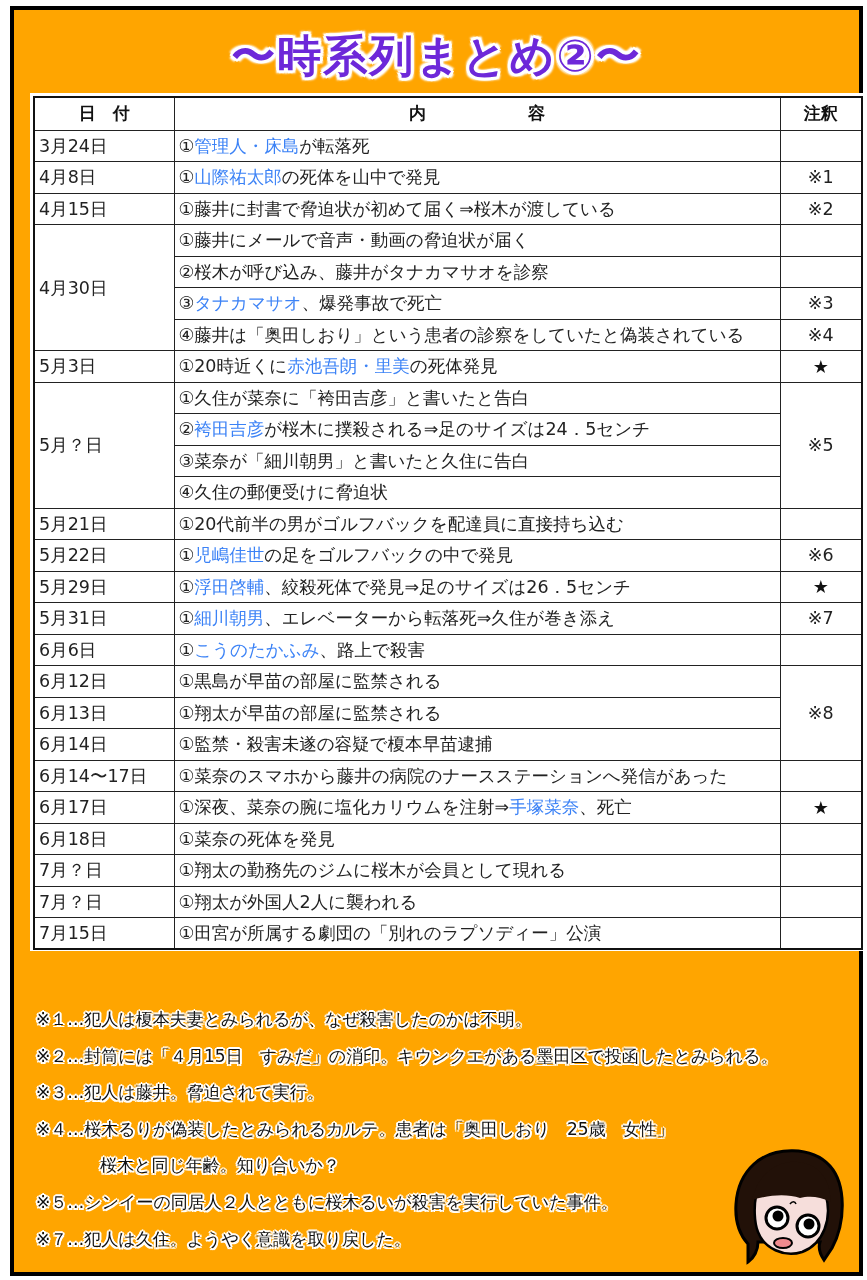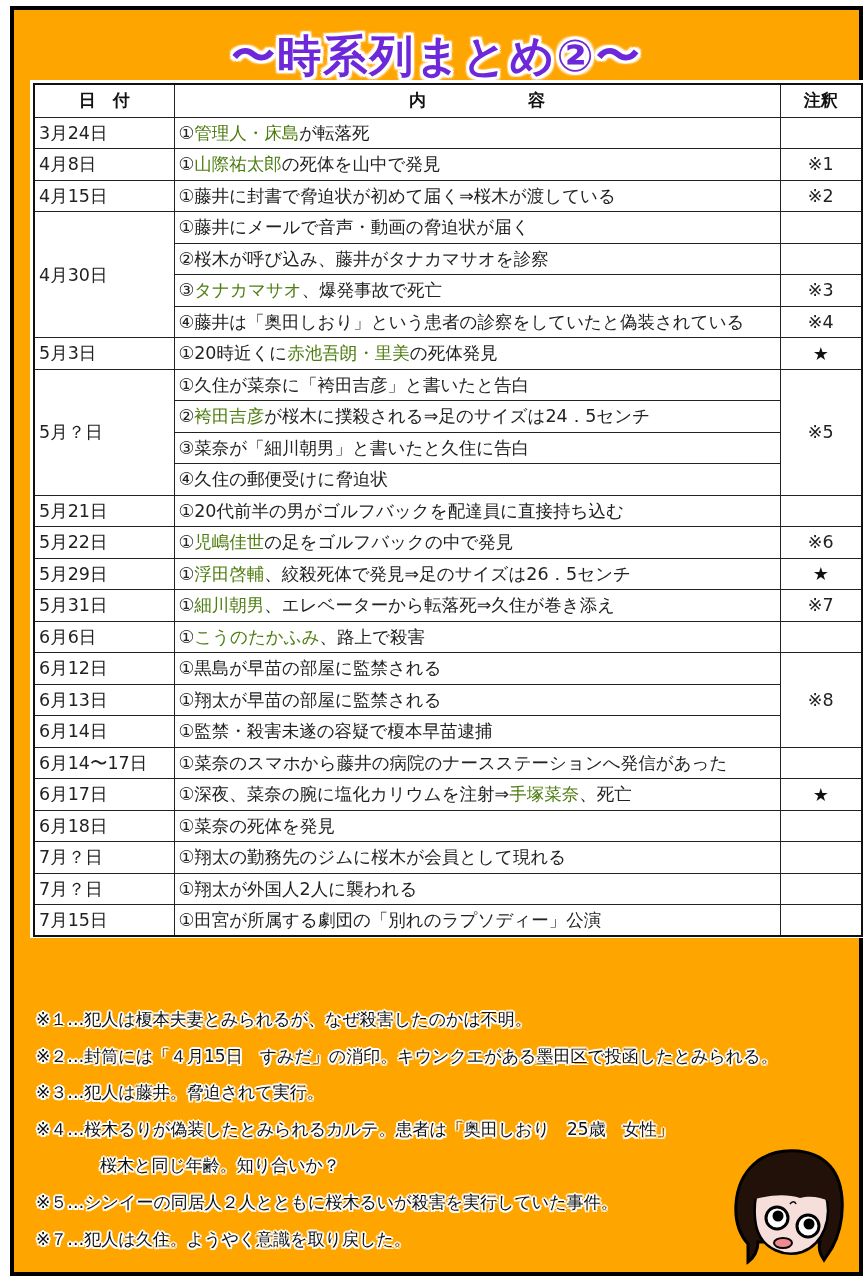--- a/index.html
+++ b/index.html
@@ -20,39 +20,39 @@
     text-align: center; font-size: 44px; font-weight: bold; letter-spacing: 2px;
     color: #6d28d9;
     text-shadow:
       2px 2px 0 #fff, -2px 2px 0 #fff, 2px -2px 0 #fff, -2px -2px 0 #fff,
       0 3px 0 #fff, 0 -3px 0 #fff, 3px 0 0 #fff, -3px 0 0 #fff,
       3px 3px 2px #fff, -3px -3px 2px #fff, 3px -3px 2px #fff, -3px 3px 2px #fff;
     line-height: 56px;
   }
 
   .table-wrap {
-    position: absolute; left: 16px; top: 70px; width: 836px; height: 858px;
+    position: absolute; left: 16px; top: 83px; width: 836px; height: 858px;
     background: #fff; padding: 3px;
   }
   table.timeline {
     width: 100%; border-collapse: collapse; background: #fff;
     border: 2px solid #111; table-layout: fixed;
     font-size: 17.5px; color: #222;
   }
   table.timeline th, table.timeline td {
     border: 1.5px solid #222; height: 31.5px; padding: 0 4px;
     white-space: nowrap; overflow: hidden;
   }
   table.timeline th { font-weight: bold; font-size: 17px; height: 33px; text-align: center; color:#111; }
   th.col-date { width: 140px; }
   th.col-note { width: 82px; }
   td.date { }
   td.note { text-align: center; }
   td.content { text-align: left; padding-left: 2px; }
-  .red { color: #4d7c0f; }
+  .red { color: #3b82f6; }
   .star { font-size: 18px; color:#111; }
 
   .notes {
     position: absolute; left: 22px; top: 985px; width: 820px;
     font-size: 17px; line-height: 24.6px; color: #111;
     text-shadow:
       1.5px 1.5px 0 #fff, -1.5px 1.5px 0 #fff, 1.5px -1.5px 0 #fff, -1.5px -1.5px 0 #fff,
       0 2px 0 #fff, 0 -2px 0 #fff, 2px 0 0 #fff, -2px 0 0 #fff;
   }
   .note-line { white-space: nowrap; margin-top: 12px; }

